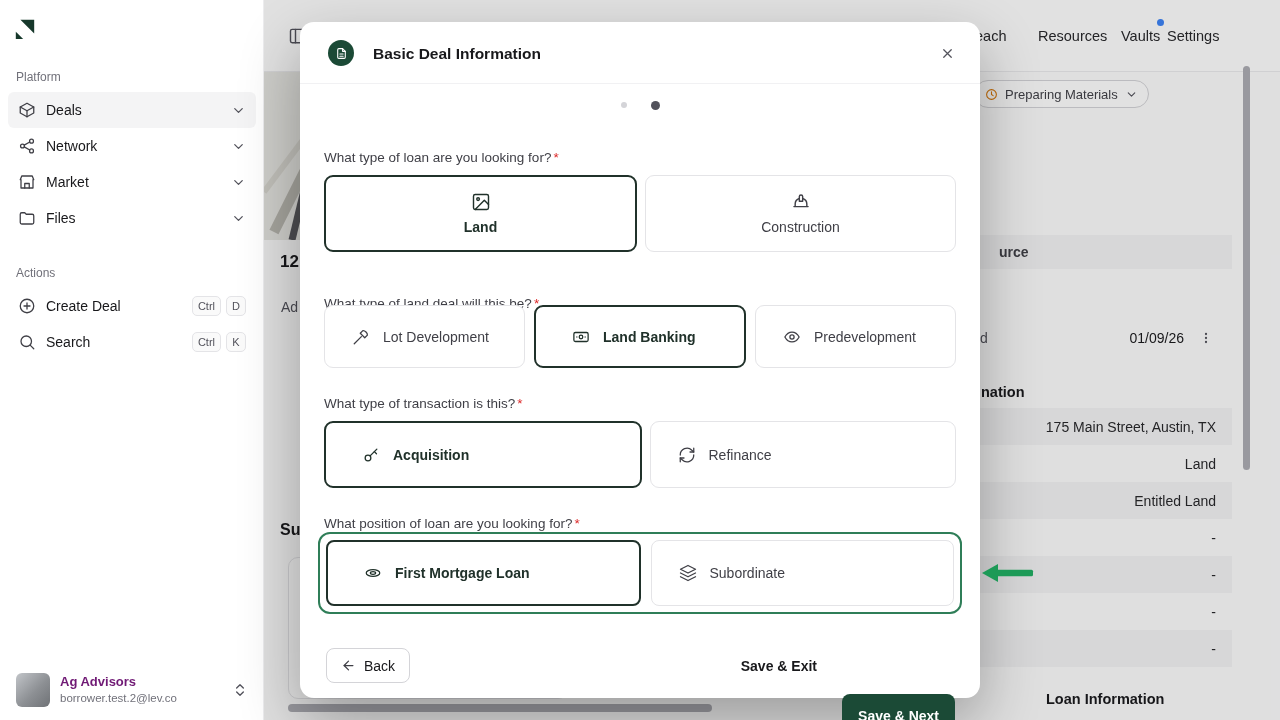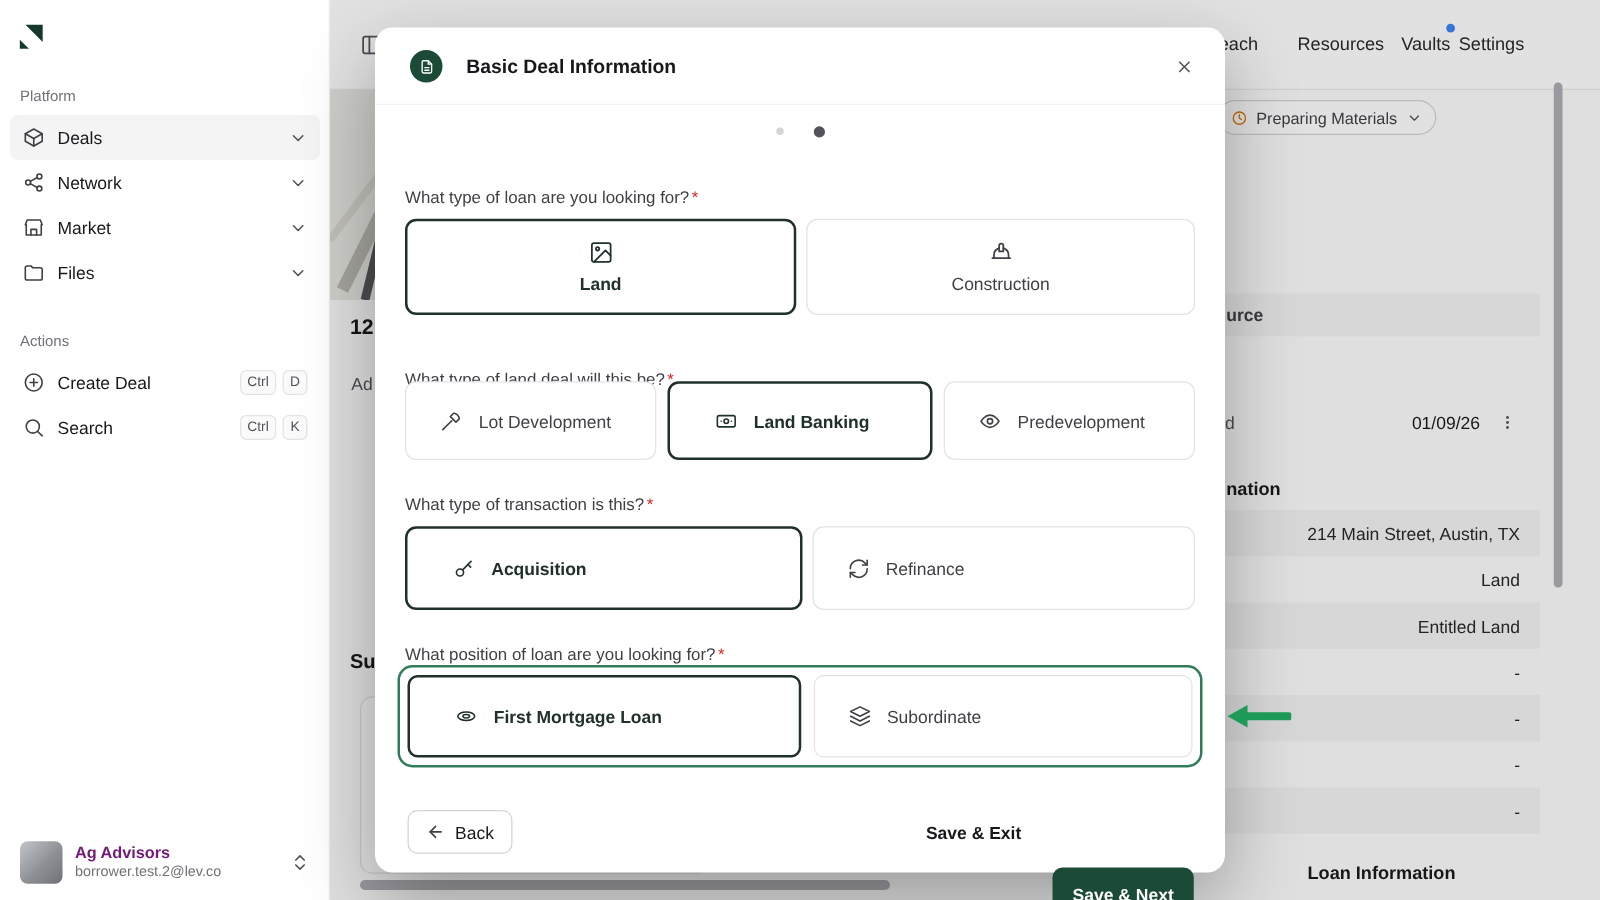--- a/index.html
+++ b/index.html
@@ -40,21 +40,21 @@
   .map-frag { position:absolute; left:0; top:72px; width:150px; height:168px; background:#e9e8e4; overflow:hidden; }
   .frag-heading { position:absolute; left:16px; top:252px; font-size:17px; font-weight:700; color:#18181b; white-space:nowrap; }
   .frag-sub { position:absolute; left:17px; top:299px; font-size:14px; color:#52525b; white-space:nowrap; }
   .frag-section { position:absolute; left:16px; top:521px; font-size:16px; font-weight:700; color:#18181b; white-space:nowrap; }
   .frag-card { position:absolute; left:24px; top:557px; width:280px; height:142px; background:#fff; border:1px solid #e4e4e7; border-radius:10px; }
   .pill { position:absolute; left:710px; top:80px; height:28px; display:flex; align-items:center; gap:7px;
     padding:0 10px; border:1px solid #d4d4d8; border-radius:14px; background:#fff; font-size:13px; color:#3f3f46; cursor:pointer; }
   .pill-icon { width:13px; height:13px; color:#d97706; }
   .pill-chev { width:13px; height:13px; color:#52525b; }
   .band-header { position:absolute; left:716px; top:235px; width:252px; height:34px; background:#f4f4f5;
-    display:flex; align-items:center; padding-left:1px; font-size:14px; font-weight:600; color:#3f3f46; }
+    display:flex; align-items:center; padding-left:19px; font-size:14px; font-weight:600; color:#3f3f46; }
   .date-row { position:absolute; left:716px; top:320px; width:252px; height:36px; display:flex; align-items:center; font-size:14px; color:#52525b; }
   .date-val { margin-left:auto; color:#18181b; }
   .kebab { width:16px; height:16px; color:#52525b; margin-left:14px; margin-right:18px; cursor:pointer; }
   .section-frag { position:absolute; left:717px; top:384px; font-size:14.5px; font-weight:700; color:#18181b; }
   .prow { position:absolute; left:716px; width:252px; height:37px; display:flex; align-items:center; justify-content:flex-end;
     padding-right:16px; font-size:14px; color:#27272a; }
   .prow.striped { background:#f4f4f5; }
   .loan-label { position:absolute; left:782px; top:691px; font-size:14.5px; font-weight:700; color:#18181b; }
   .vscroll { position:absolute; left:979px; top:66px; width:7px; height:404px; background:#adadb4; border-radius:4px; }
   .hscroll { position:absolute; left:24px; top:704px; width:424px; height:8px; background:#adadb4; border-radius:4px; }
@@ -271,21 +271,21 @@
           <circle cx="12" cy="6" r="1.7"></circle>
           <circle cx="12" cy="12" r="1.7"></circle>
           <circle cx="12" cy="18" r="1.7"></circle>
         </svg>
       </span>
   </div>
 
   <div class="section-frag">nation</div>
 
   <div class="prow striped" style="top:408px">
-      <span>214 Main Street, Austin, TX</span>
+      <span>175 Main Street, Austin, TX</span>
     </div>
   <div class="prow" style="top:445px">
       <span>Land</span>
     </div>
   <div class="prow striped" style="top:482px">
       <span>Entitled Land</span>
     </div>
   <div class="prow" style="top:519px">
       <span>-</span>
     </div>

